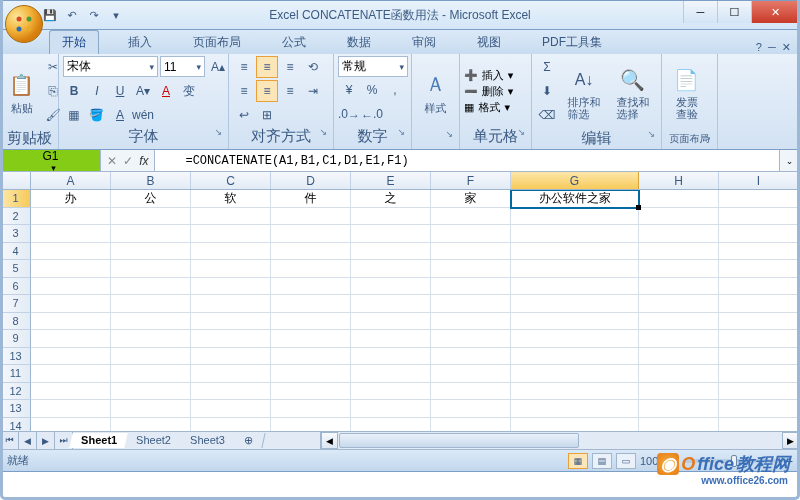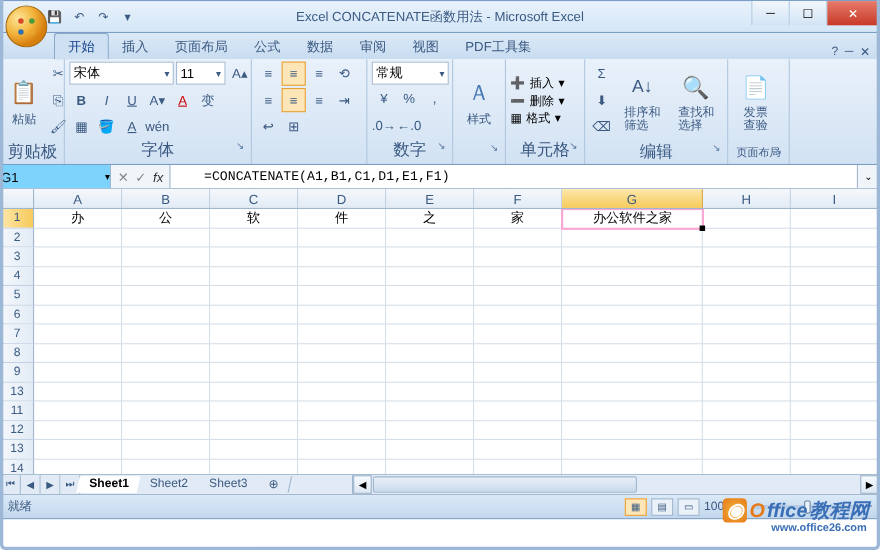--- a/index.html
+++ b/index.html
@@ -12,21 +12,21 @@
 .title-text { position: absolute; left: 50%; transform: translateX(-50%); font-size: 12px; color: #3b5a82; }
 .win-controls { position: absolute; right: 0; top: 0; display: flex; height: 22px; }
 .win-btn { width: 34px; display: flex; align-items: center; justify-content: center; border-left: 1px solid #b5cde4; font-size: 11px; background: linear-gradient(#f1f6fc,#d3e4f5); }
 .win-close { background: linear-gradient(#e67a6a,#c83a28); color: #fff; width: 48px; }
 
 
 .office-btn { position: absolute; left: 4px; top: 4px; width: 38px; height: 38px; border-radius: 50%; background: radial-gradient(circle at 30% 30%, #fce79a, #f3b33b 40%, #d67e0e 70%); border: 1px solid #a86a0a; z-index: 10; display:flex; align-items:center; justify-content:center; }
 .office-btn svg { width: 20px; height: 20px; }
 
 
-.tabstrip { height: 24px; background: linear-gradient(#dbe9f7,#c8dcf0); border-left:1px solid #7a9ec5; border-right:1px solid #7a9ec5; display: flex; align-items: flex-end; padding-left: 48px; gap: 0; }
+.tabstrip { height: 24px; background: linear-gradient(#dbe9f7,#c8dcf0); border-left:1px solid #7a9ec5; border-right:1px solid #7a9ec5; display: flex; align-items: flex-end; padding-left: 48px; gap: 17px; }
 .tab { padding: 3px 12px; font-size: 12px; color: #3b5a82; cursor: pointer; }
 .tab.active { background: #cfe0f2; border: 1px solid #8aa8c8; border-bottom: none; border-radius: 3px 3px 0 0; color: #15428b; }
 .tabstrip-right { margin-left: auto; display: flex; gap: 6px; padding-right: 8px; font-size: 11px; color: #3b5a82; }
 
 
 .ribbon { height: 96px; background: linear-gradient(#e9f1fa,#d2e2f3); border:1px solid #7a9ec5; border-top:none; display: flex; }
 .group { border-right: 1px solid #b0c7df; display: flex; flex-direction: column; padding: 2px 4px; }
 .group-body { flex: 1; display: flex; align-items: flex-start; gap: 3px; }
 .group-label { text-align: center; font-size: 15px; color: #3b5a82; padding: 1px 0; position: relative; }
 .group-label::after { content: "↘"; position: absolute; right: 2px; font-size: 9px; color: #5a7ba3; }
@@ -34,40 +34,40 @@
 .icon-box { width: 32px; height: 32px; display:flex; align-items:center; justify-content:center; font-size:20px; }
 .vcol { display: flex; flex-direction: column; gap: 2px; }
 .small-btn { width: 22px; height: 22px; display: flex; align-items: center; justify-content: center; font-size: 12px; color: #3b5a82; border:1px solid transparent; }
 .small-btn.active { background:#fce6b7; border:1px solid #e8a13a; }
 .combo { height: 21px; background: #fff; border: 1px solid #a7bcd4; font-size: 12px; padding: 0 3px; display: flex; align-items: center; justify-content: space-between; }
 .combo .arrow { font-size: 9px; color: #3b5a82; }
 .row-btns { display: flex; gap: 1px; }
 
 
 .formula-bar { height: 22px; border:1px solid #a3b8d0; border-top:none; display: flex; align-items: stretch; font-size: 12px; background:#fff; }
-.name-box { width: 100px; border-right: 1px solid #a3b8d0; display:flex; align-items:center; justify-content:space-between; background:#7dd3fc; }
+.name-box { width: 100px; border-right: 1px solid #a3b8d0; display:flex; align-items:center; justify-content:center; background:#84cc16;flex-direction:column; }
 .fx-controls { display:flex; align-items:center; border-right:1px solid #a3b8d0; padding:0 6px; gap:6px; background:#f0f5fa; color:#888; }
 .fx-label { font-style: italic; color:#333; }
 .formula-input { flex:1; padding:0 6px; display:flex; align-items:center; font-family: "Courier New", monospace; margin-left: 24px; }
 .formula-expand { width:20px; border-left:1px solid #a3b8d0; display:flex; align-items:center; justify-content:center; background:#f0f5fa; font-size:9px; }
 
 
 .grid-wrap { border:1px solid #a3b8d0; border-top:none; height: 278px; display:flex; flex-direction:column; }
 .col-headers { display:flex; height:18px; background:linear-gradient(#f5f8fc,#e2ebf5); border-bottom:1px solid #9eb6ce; }
 .select-all { width:30px; border-right:1px solid #9eb6ce; }
 .col-h { flex:1; min-width:80px; text-align:center; font-size:12px; border-right:1px solid #c2d2e4; color:#3b5a82; display:flex; align-items:center; justify-content:center; }
 .col-h.wide { flex:2; }
 .col-h.selected { background: linear-gradient(#fde7a9,#f7ca5b); border-right-color:#d7a33c; }
 .grid-body { flex:1; overflow:hidden; position:relative; }
 .row { display:flex; height:17.5px; }
 .row-h { width:30px; background:linear-gradient(to right,#f5f8fc,#e2ebf5); border-right:1px solid #9eb6ce; border-bottom:1px solid #c2d2e4; font-size:11px; display:flex; align-items:center; justify-content:center; color:#3b5a82; }
 .row-h.selected { background:linear-gradient(to right,#fde7a9,#f7ca5b); }
 .cell { flex:1; min-width:80px; border-right:1px solid #d6dfe9; border-bottom:1px solid #d6dfe9; font-size:12px; display:flex; align-items:center; justify-content:center; font-family: SimSun, serif; }
 .cell.wide { flex:2; }
-.cell.active { border:2px solid #f9a8d4; margin:-1px; z-index:5; position:relative; }
+.cell.active { border:2px solid #0369a1; margin:-1px; z-index:5; position:relative; }
 .cell.active::after { content:""; position:absolute; right:-3px; bottom:-3px; width:5px; height:5px; background:#000; }
 .hscroll { height:18px; display:flex; border-top:1px solid #9eb6ce; }
 
 
 .sheet-tabs { display:flex; align-items:center; background:#e2ebf5; flex:0 0 320px; border-right:1px solid #9eb6ce; }
 .tab-nav { display:flex; }
 .tab-nav-btn { width:18px; height:17px; border-right:1px solid #9eb6ce; display:flex; align-items:center; justify-content:center; font-size:9px; color:#3b5a82; background:#e2ebf5; }
 .sheet-tab { padding:1px 10px; font-size:11px; background:#e2ebf5; border-right:1px solid #9eb6ce; color:#3b5a82; transform:skewX(-12deg); margin-left:-2px; }
 .sheet-tab span { display:inline-block; transform:skewX(12deg); }
 .sheet-tab.active { background:#fff; border-bottom:1px solid #fff; font-weight:bold; color:#000; }
@@ -203,20 +203,21 @@
         <div class="small-btn">≡</div>
         <div class="small-btn active">≡</div>
         <div class="small-btn">≡</div>
         <div class="small-btn">⇥</div>
       </div>
       <div class="row-btns">
         <div class="small-btn">↩</div>
         <div class="small-btn">⊞</div>
       </div>
     </div>
+    <div class="group-label">对齐方式</div>
   </div>
 
   <div class="group" style="width:78px">
     <div class="group-body" style="flex-direction:column;gap:2px">
       <div class="combo" style="width:70px">
           <span>常规</span>
           <span class="arrow">▾</span>
         </div>
       <div class="row-btns">
         <div class="small-btn">¥</div>

